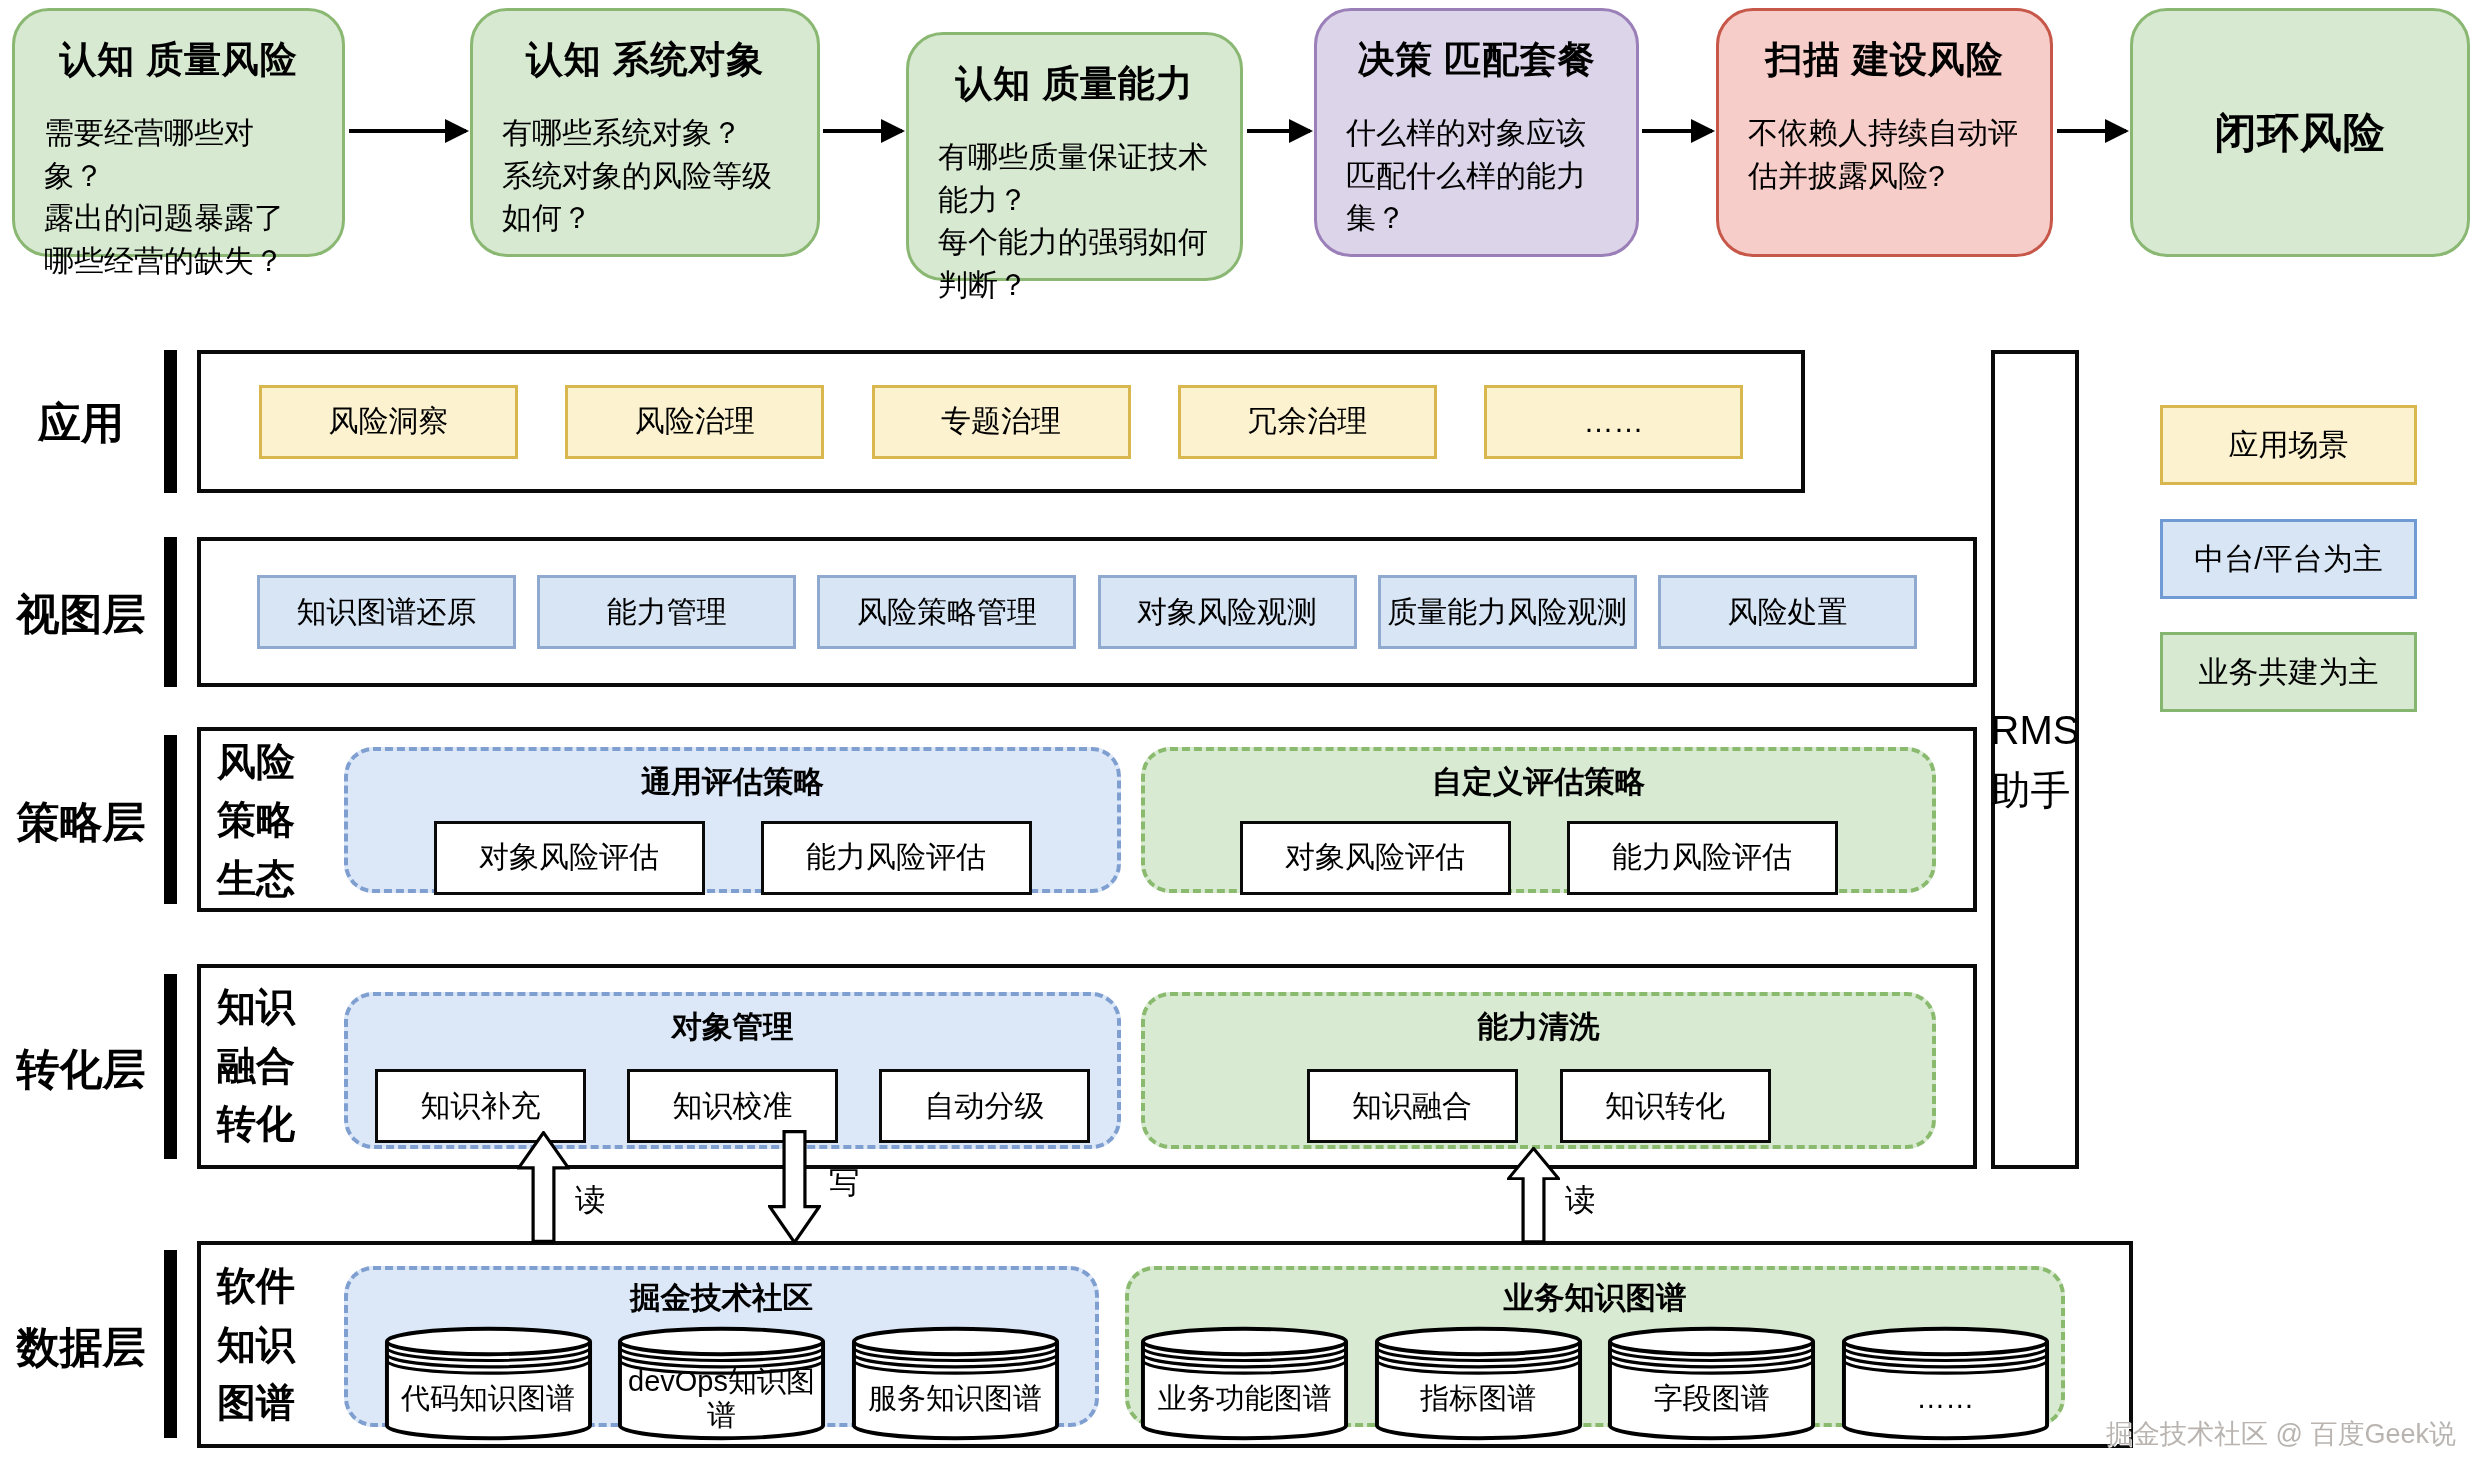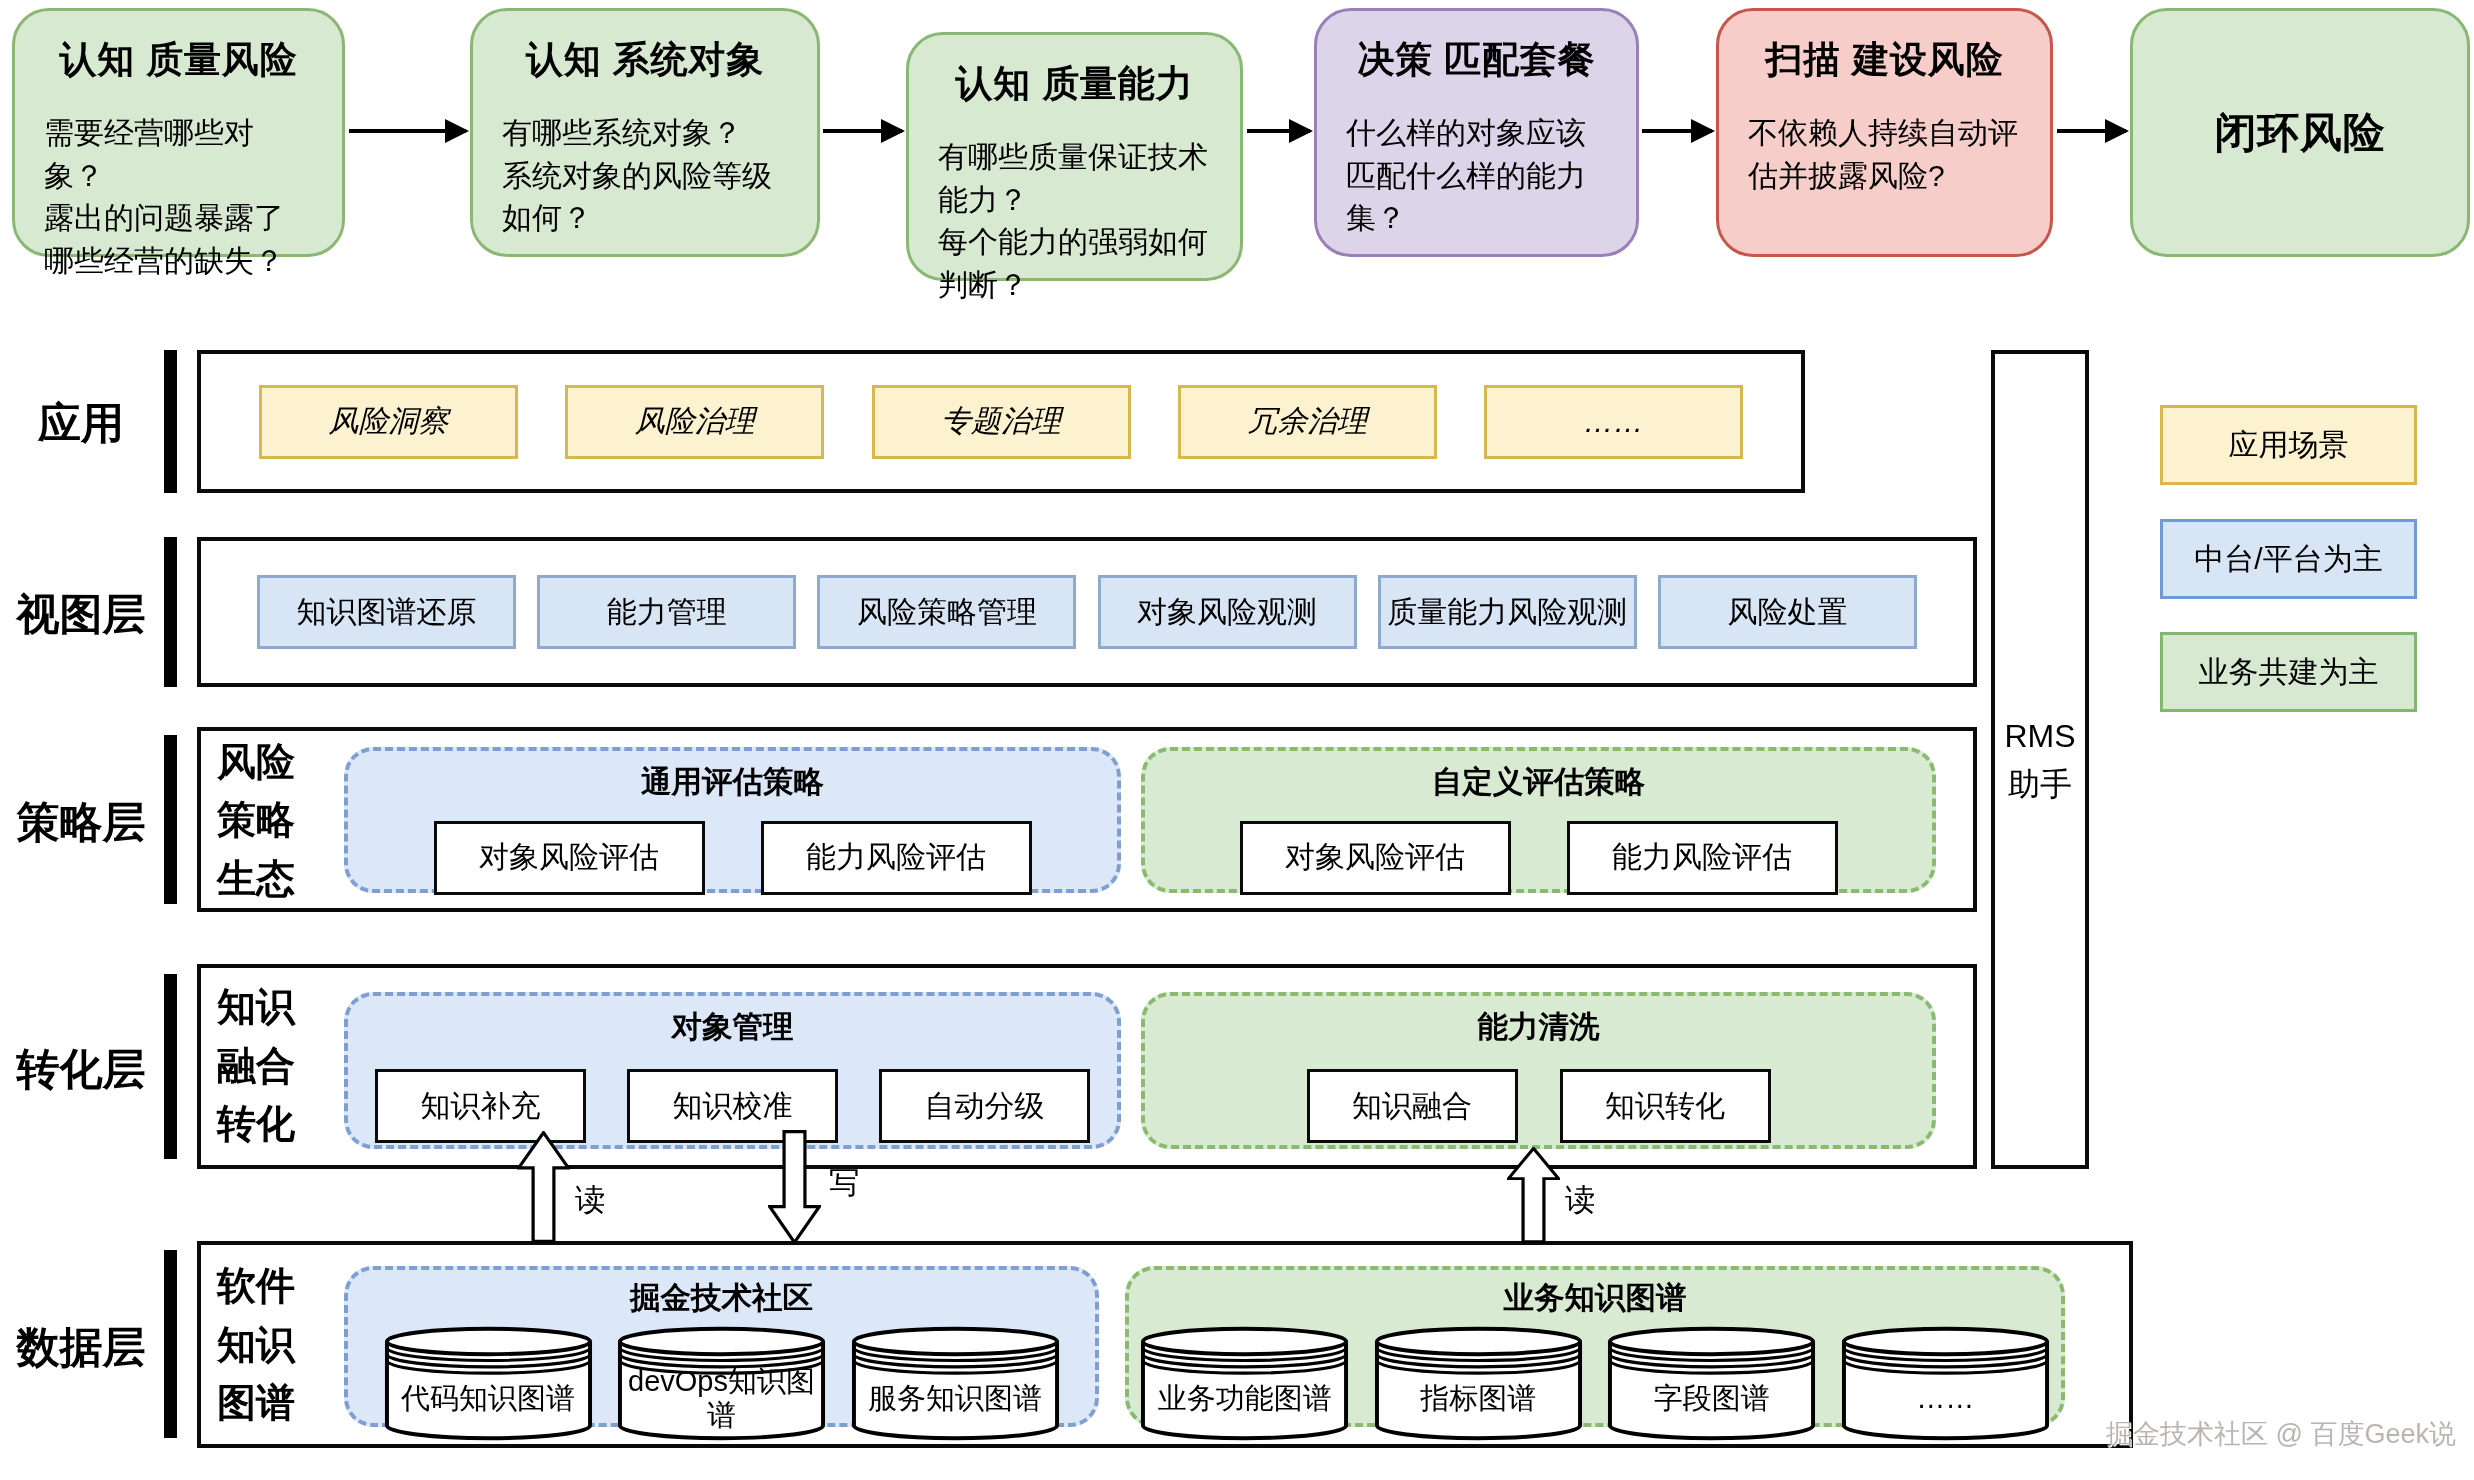--- a/index.html
+++ b/index.html
@@ -38,23 +38,23 @@
   .wbox{background:#fff;border:3.2px solid #0a0a0a;height:74px;display:flex;align-items:center;
         justify-content:center;font-size:30px;box-sizing:border-box;}
 
   
   .cyl{position:relative;width:219px;height:119px;flex:0 0 auto;}
   .cyl svg{position:absolute;left:0;top:0;}
   .cl{position:absolute;left:6.4px;right:6.4px;top:40px;bottom:9.6px;display:flex;align-items:center;
       justify-content:center;text-align:center;font-size:29px;line-height:1.15;}
 
   
-  .rms{position:absolute;left:1991px;top:350px;width:98px;height:819px;border:4.8px solid #0a0a0a;
-       box-sizing:border-box;display:flex;align-items:center;justify-content:center;text-align:center;
-       font-size:32px;line-height:1.5;white-space:pre-line;}
+  .rms{position:absolute;left:1991px;top:350px;width:88px;height:819px;border:4.8px solid #0a0a0a;
+       box-sizing:border-box;display:flex;align-items:center;justify-content:center;
+       font-size:40px;line-height:1.5;white-space:pre-line;}
   .legend-box{position:absolute;left:2160px;width:257px;height:80px;display:flex;align-items:center;
               justify-content:center;font-size:30px;box-sizing:border-box;}
   .lg-yellow{background:#fdf2cf;border:3.2px solid #d8b74f;}
   .lg-blue{background:#d8e5f5;border:3.2px solid #6f9ad3;}
   .lg-green{background:#d8e9d2;border:3.2px solid #85b66f;}
   .varrow{position:absolute;}
   .alabel{position:absolute;font-size:30.5px;}
   .watermark{position:absolute;right:19px;top:1416px;font-size:27px;color:#b9b4b0;
              text-shadow:0.8px 0.8px 0 #ffffff;}
 </style>
@@ -108,21 +108,21 @@
 
   <div class="llabel" style="top:794px;">策略层</div>
   <div class="lbar" style="top:735px;height:169px;"></div>
 
   <div class="llabel" style="top:1041px;">转化层</div>
   <div class="lbar" style="top:974px;height:185px;"></div>
 
   <div class="llabel" style="top:1319px;">数据层</div>
   <div class="lbar" style="top:1250px;height:188px;"></div>
 
-  <div class="row" style="top:350px;height:143px;width:1608px;font-style:italic;">
+  <div class="row" style="top:350px;height:143px;width:1608px;">
     <div class="rowflex">
       <div class="ybox">风险洞察</div>
       <div class="ybox">风险治理</div>
       <div class="ybox">专题治理</div>
       <div class="ybox">冗余治理</div>
       <div class="ybox">……</div>
     </div>
   </div>
 
   <div class="row" style="top:537px;height:150px;width:1780px;">

